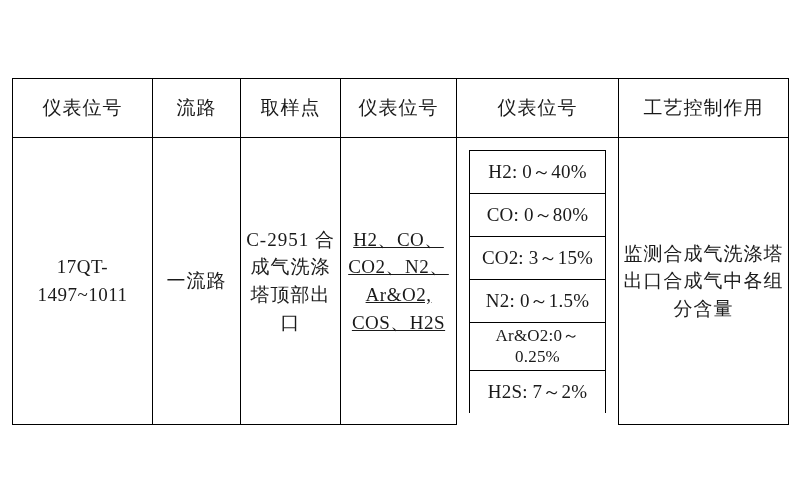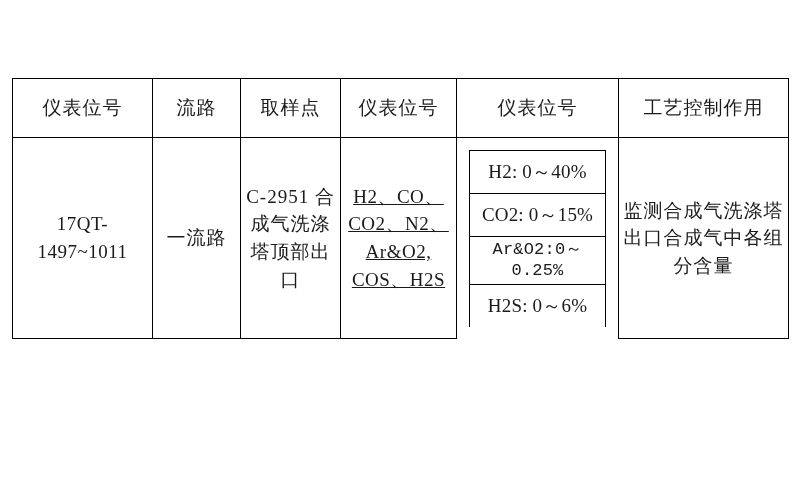--- a/index.html
+++ b/index.html
@@ -96,21 +96,20 @@
     padding: 1px 6px;
     letter-spacing: 0.2px;
     line-height: 1.3;
   }
   .range-list tr:last-child td {
     border-bottom: none;
   }
   .range-list td.two-line {
     line-height: 1.25;
     font-size: 17px;
-    font-family: Liberation Mono, monospace;
   }
 </style>
 </head>
 <body>
 
 <div class="page">
   <div class="table-wrap">
     <table class="spec">
       <colgroup>
         <col class="col-tag">
@@ -136,27 +135,33 @@
           <td class="cell-flow">一流路</td>
           <td class="cell-point">C-2951 合成气洗涤塔顶部出口</td>
           <td class="cell-comp">H2、CO、CO2、N2、Ar&amp;O2, COS、H2S</td>
           <td class="range-cell">
             <table class="range-list">
               <tbody>
                 <tr>
                     <td>H2: 0～40%</td>
                   </tr>
                 <tr>
-                    <td>CO2: 0～15%</td>
+                    <td>CO: 0～80%</td>
+                  </tr>
+                <tr>
+                    <td>CO2: 3～15%</td>
+                  </tr>
+                <tr>
+                    <td>N2: 0～1.5%</td>
                   </tr>
                 <tr>
                     <td class="two-line">Ar&amp;O2:0～0.25%</td>
                   </tr>
                 <tr>
-                    <td>H2S: 0～6%</td>
+                    <td>H2S: 7～2%</td>
                   </tr>
               </tbody>
             </table>
           </td>
           <td class="cell-ctrl">监测合成气洗涤塔出口合成气中各组分含量</td>
         </tr>
       </tbody>
     </table>
   </div>
 </div>

